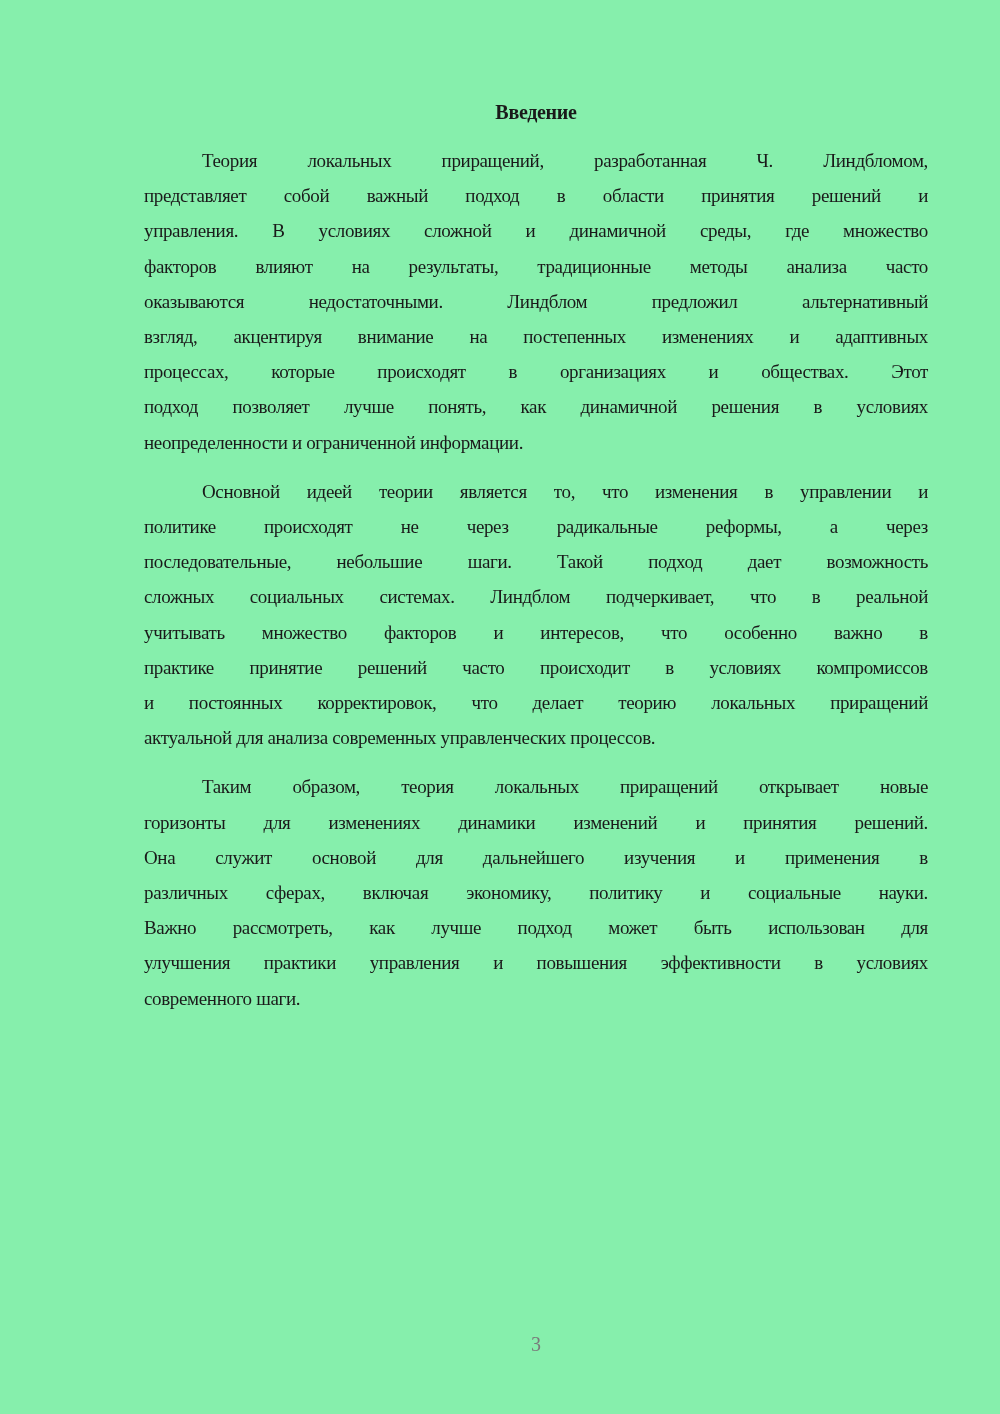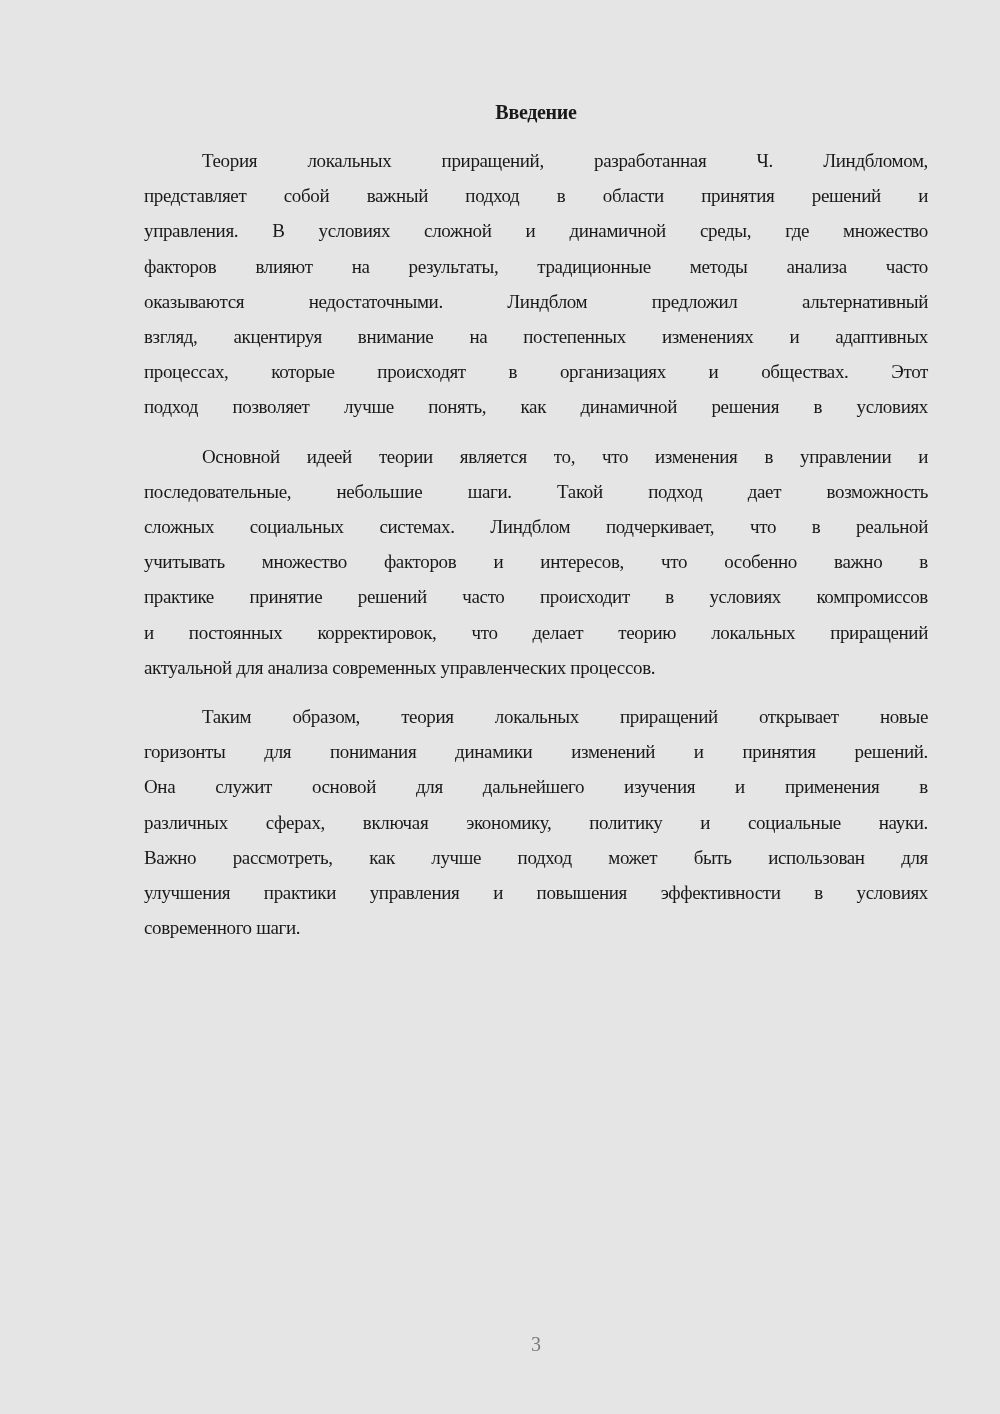--- a/index.html
+++ b/index.html
@@ -1,19 +1,19 @@
 <!DOCTYPE html>
 <html><head>
   <meta charset="utf-8">
   <style>
     html, body { margin: 0; padding: 0; background: #ffffff; }
     body { width: 1000px; height: 1414px; position: relative; overflow: hidden; }
     .page {
       position: absolute; left: 0; top: 0; width: 1000px; height: 1414px;
-      background: #e5e5e5;
+      background: #86efac;
       font-family: "Liberation Serif", "DejaVu Serif", serif;
       color: #1a1a1a;
     }
     .title {
       position: absolute; left: 0; top: 98px; width: 1072px;
       text-align: center; font-weight: bold; font-size: 20px; line-height: 28px;
       letter-spacing: -0.3px;
     }
     .body {
       position: absolute; left: 144px; top: 143px; width: 784px;
@@ -42,35 +42,37 @@
   <div class="body">
     <p class="para">
       <span class="line first">Теория локальных приращений, разработанная Ч. Линдбломом,</span>
       <span class="line">представляет собой важный подход в области принятия решений и</span>
       <span class="line">управления. В условиях сложной и динамичной среды, где множество</span>
       <span class="line">факторов влияют на результаты, традиционные методы анализа часто</span>
       <span class="line">оказываются недостаточными. Линдблом предложил альтернативный</span>
       <span class="line">взгляд, акцентируя внимание на постепенных изменениях и адаптивных</span>
       <span class="line">процессах, которые происходят в организациях и обществах. Этот</span>
       <span class="line">подход позволяет лучше понять, как динамичной решения в условиях</span>
+      <span class="line last">неопределенности и ограниченной информации.</span>
     </p>
 
     <p class="para">
       <span class="line first">Основной идеей теории является то, что изменения в управлении и</span>
+      <span class="line">политике происходят не через радикальные реформы, а через</span>
       <span class="line">последовательные, небольшие шаги. Такой подход дает возможность</span>
       <span class="line">сложных социальных системах. Линдблом подчеркивает, что в реальной</span>
       <span class="line">учитывать множество факторов и интересов, что особенно важно в</span>
       <span class="line">практике принятие решений часто происходит в условиях компромиссов</span>
       <span class="line">и постоянных корректировок, что делает теорию локальных приращений</span>
       <span class="line last">актуальной для анализа современных управленческих процессов.</span>
     </p>
 
     <p class="para">
       <span class="line first">Таким образом, теория локальных приращений открывает новые</span>
-      <span class="line">горизонты для понимания динамики изменений и принятия решений.</span>
+      <span class="line">горизонты для изменениях динамики изменений и принятия решений.</span>
       <span class="line">Она служит основой для дальнейшего изучения и применения в</span>
       <span class="line">различных сферах, включая экономику, политику и социальные науки.</span>
       <span class="line">Важно рассмотреть, как лучше подход может быть использован для</span>
       <span class="line">улучшения практики управления и повышения эффективности в условиях</span>
       <span class="line last">современного шаги.</span>
     </p>
   </div>
 
   <div class="page-number">3</div>
 </div>

